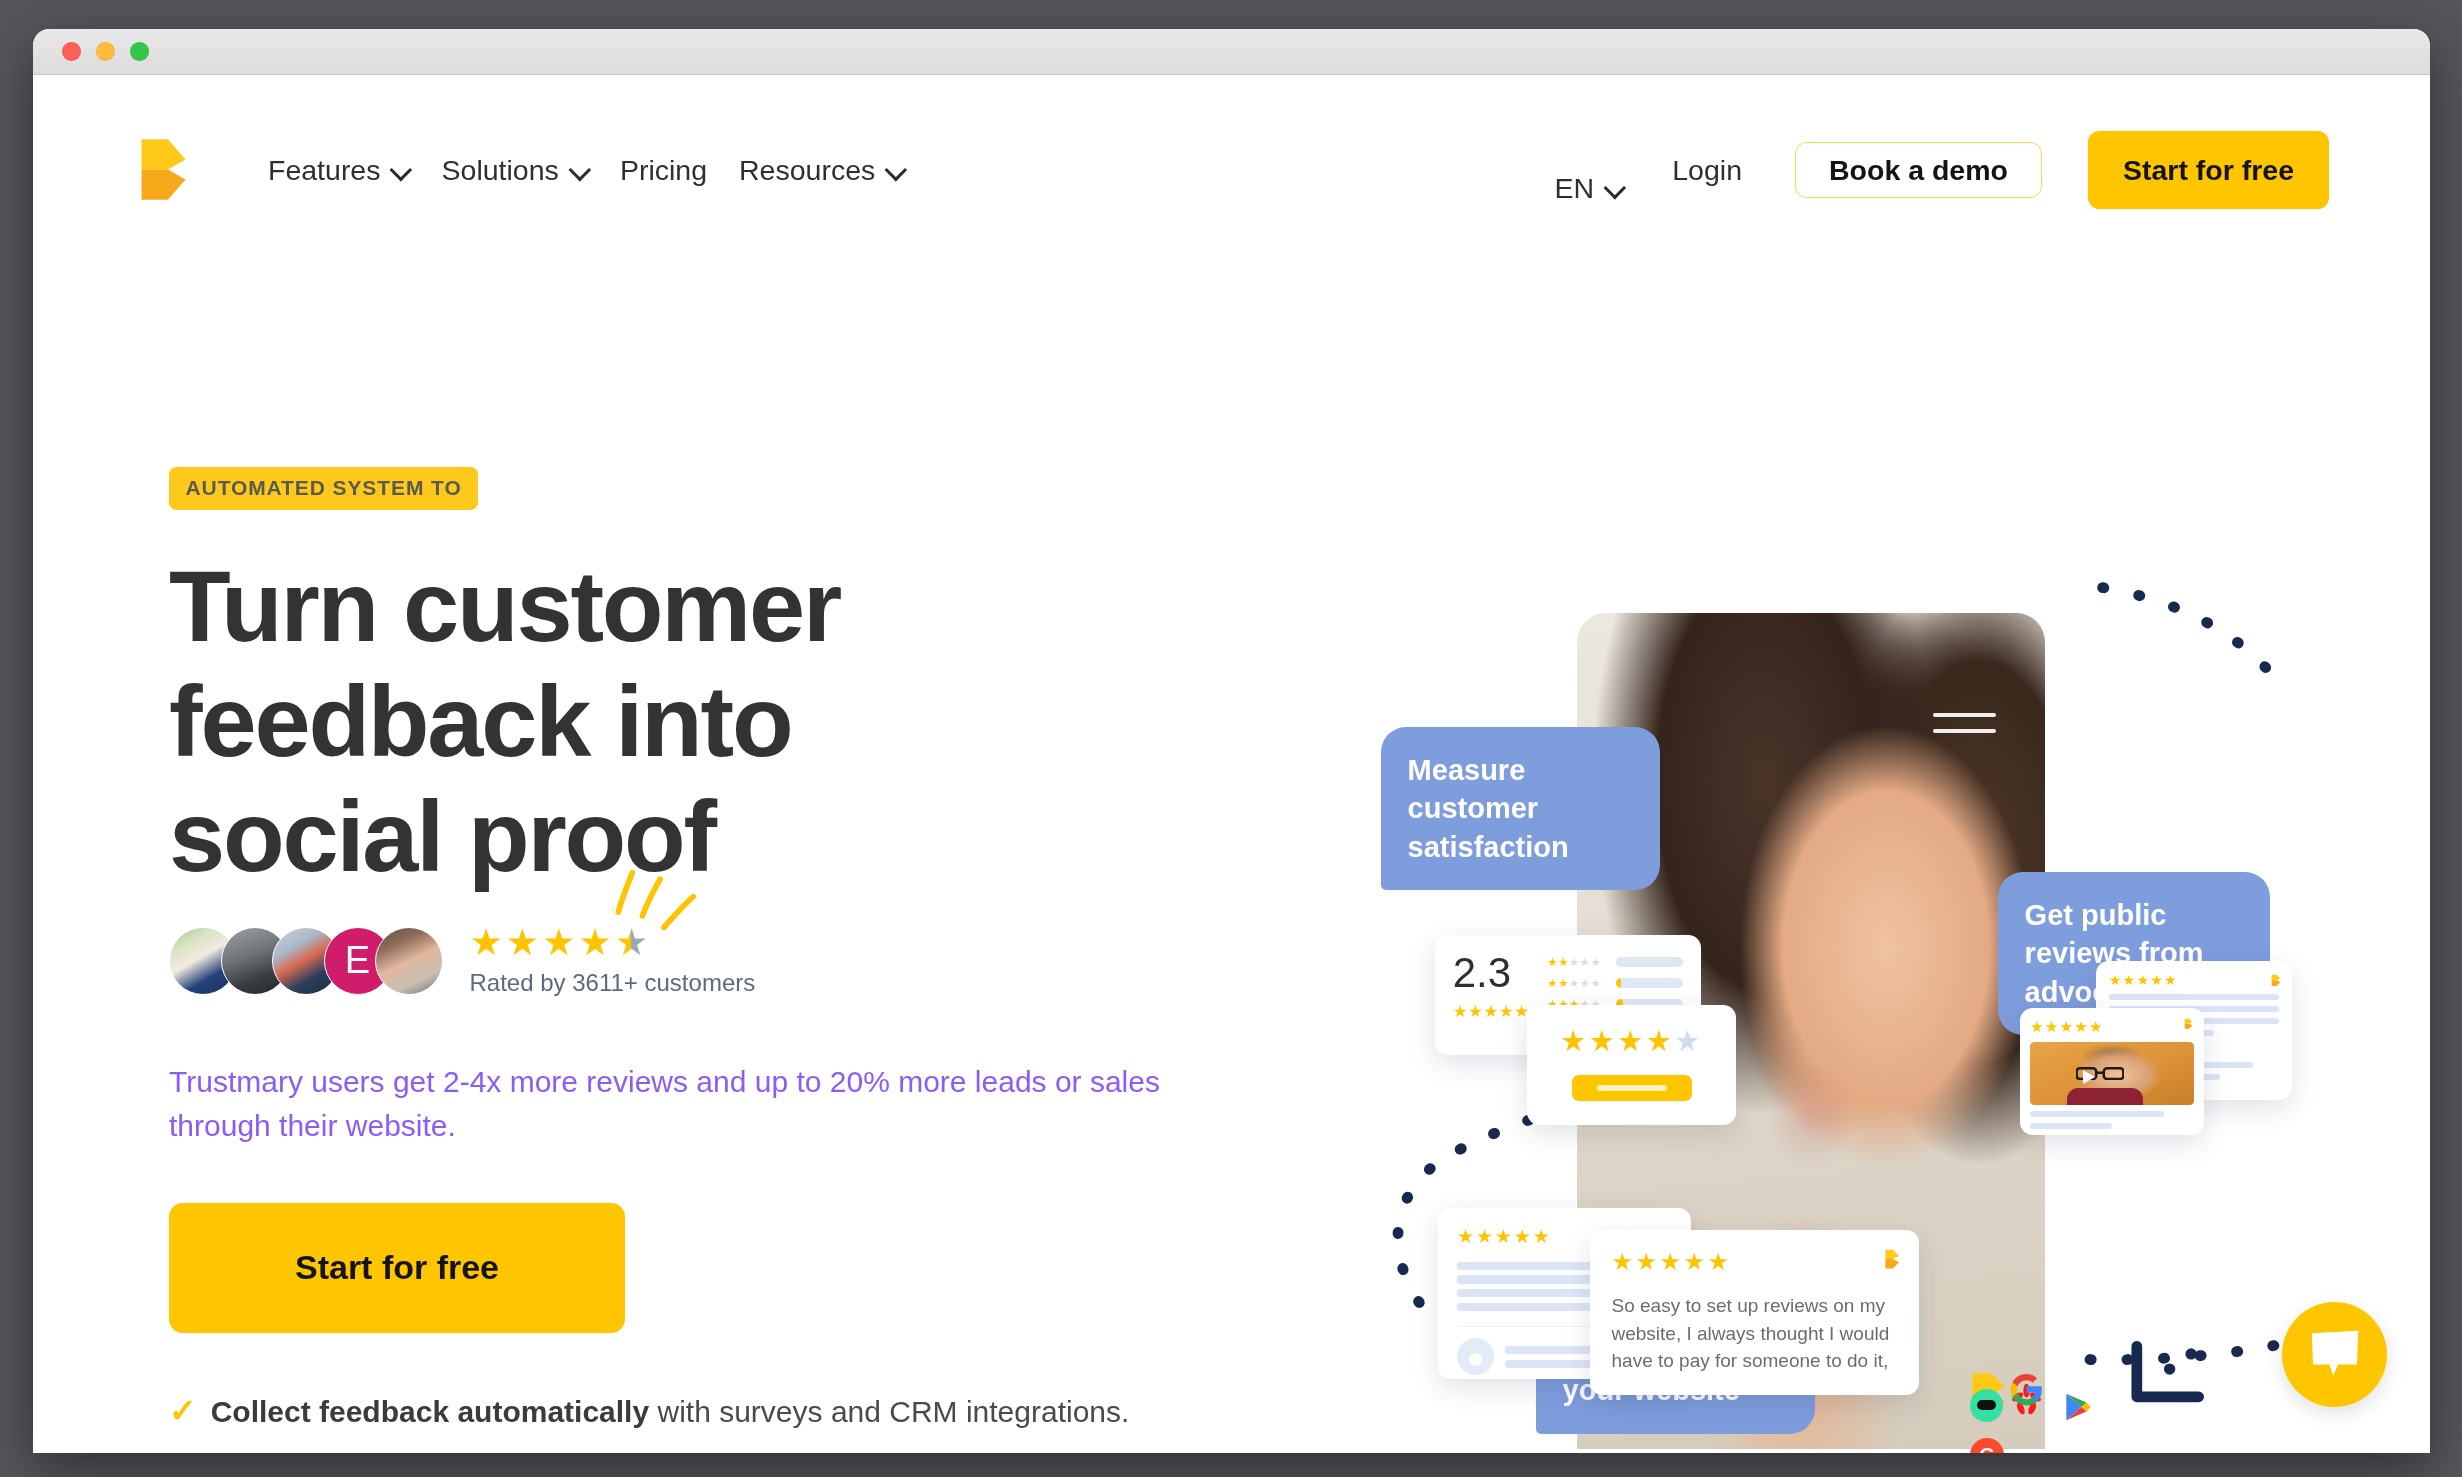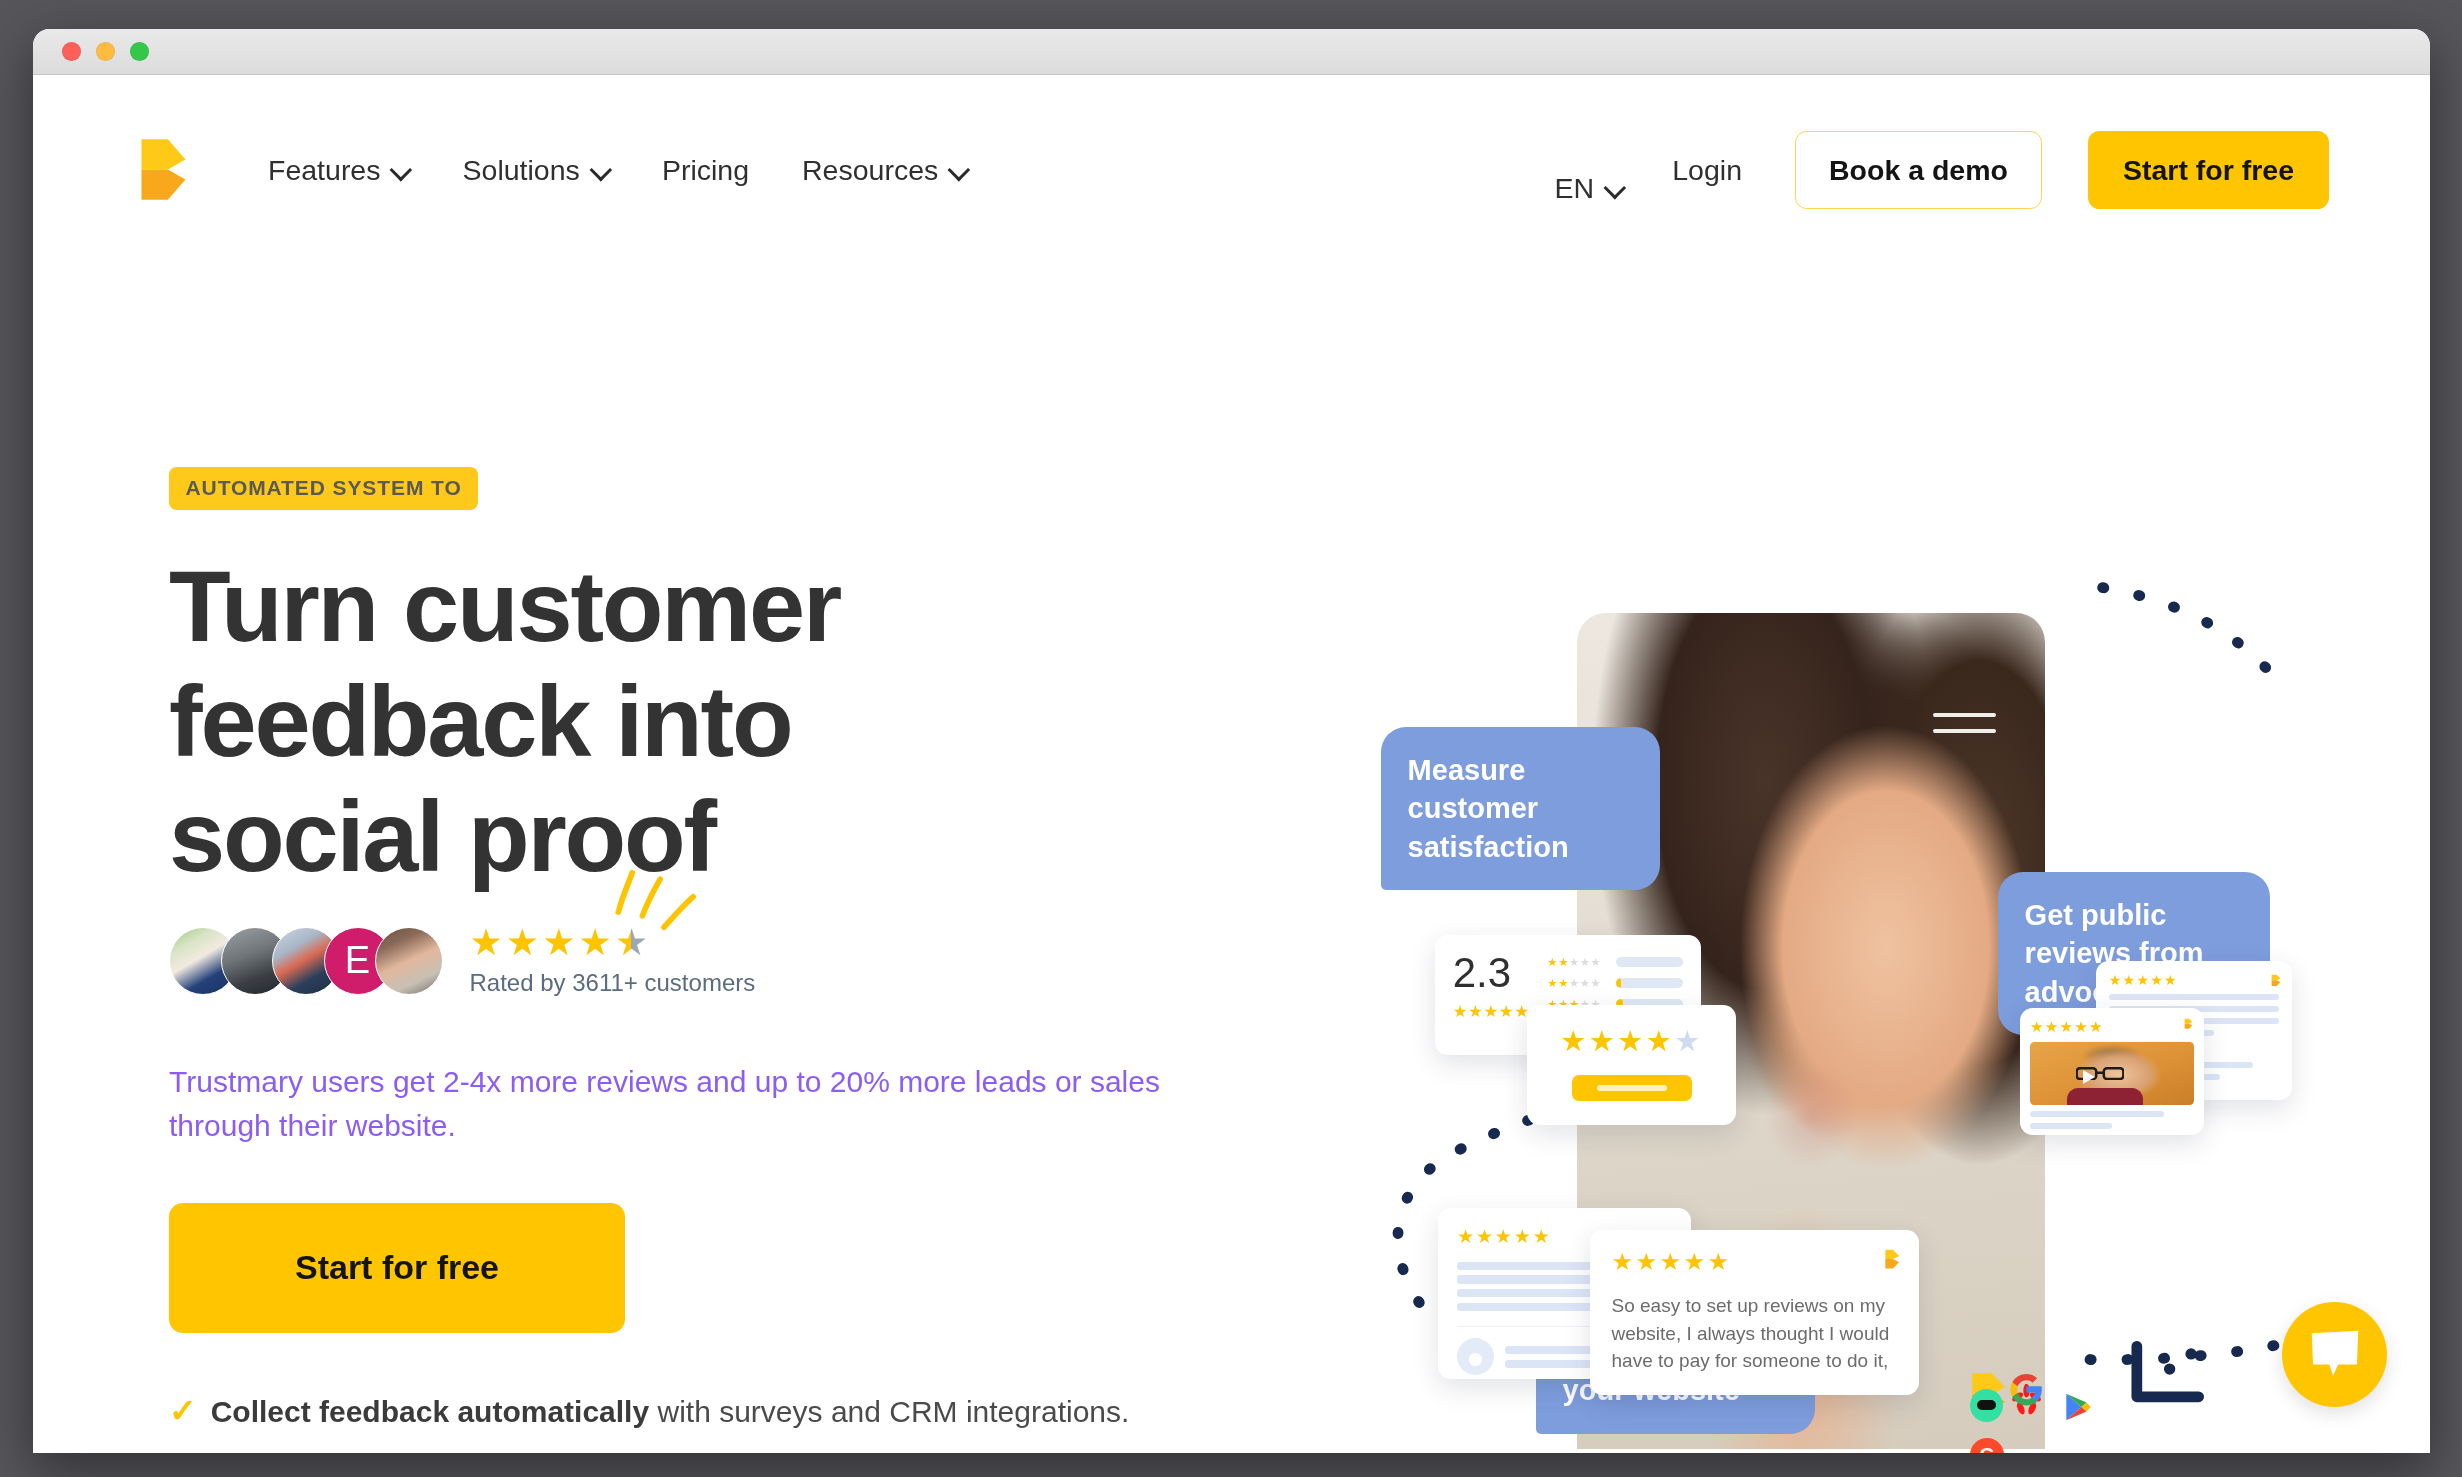--- a/index.html
+++ b/index.html
@@ -34,39 +34,39 @@
 
   
   #site-header{
     position:absolute; left:0; top:0; width:100%; height:190px;
     display:flex; align-items:center; padding:0 101px 0 106px;
   }
   #logo{ display:flex; align-items:center; gap:14px; }
   .logo-text{
     font-size:54px; font-weight:700; color:#13386b; letter-spacing:-0.9px;
   }
-  #primary-nav{ display:flex; align-items:center; gap:53px; margin-left:80px; }
+  #primary-nav{ display:flex; align-items:center; gap:32px; margin-left:80px; }
   .nav-item{
     display:flex; align-items:center; gap:11.4px; cursor:pointer;
     font-size:28.5px; color:#2f2f2f; font-weight:400; white-space:nowrap;
   }
   .chev{ display:inline-block; width:17.7px; height:17.7px; position:relative; }
   .chev::after{
     content:""; position:absolute; left:1.3px; top:1.3px;
     width:12.7px; height:12.7px;
     border-right:3.8px solid #2b2b2b; border-bottom:3.8px solid #2b2b2b;
     transform:rotate(45deg);
   }
   #header-right{ margin-left:auto; display:flex; align-items:center; gap:0; }
   #lang-switch{ display:flex; align-items:center; gap:11.4px; font-size:28.5px; color:#2f2f2f; cursor:pointer;margin-top:36px; }
   #login-link{ font-size:28.5px; color:#2f2f2f; margin-left:49px; cursor:pointer; white-space:nowrap; }
   #book-demo-btn{
     margin-left:53px;
     background:#fff; border:1.9px solid #ffd34d; border-radius:11.4px;
-    padding:3px 33px; height:78px; display:flex; align-items:center; justify-content:center;
+    padding:3px 33px; height:56px; display:flex; align-items:center; justify-content:center;
     font-size:28.5px; font-weight:700; color:#141414; cursor:pointer; white-space:nowrap;
   }
   #start-free-nav-btn{
     margin-left:46px;
     background:#ffc600; border:none; border-radius:11.4px;
     padding:0 35px; height:78px; display:flex; align-items:center; justify-content:center;
     font-size:28.5px; font-weight:700; color:#141414; cursor:pointer; white-space:nowrap;
   }
 
   

